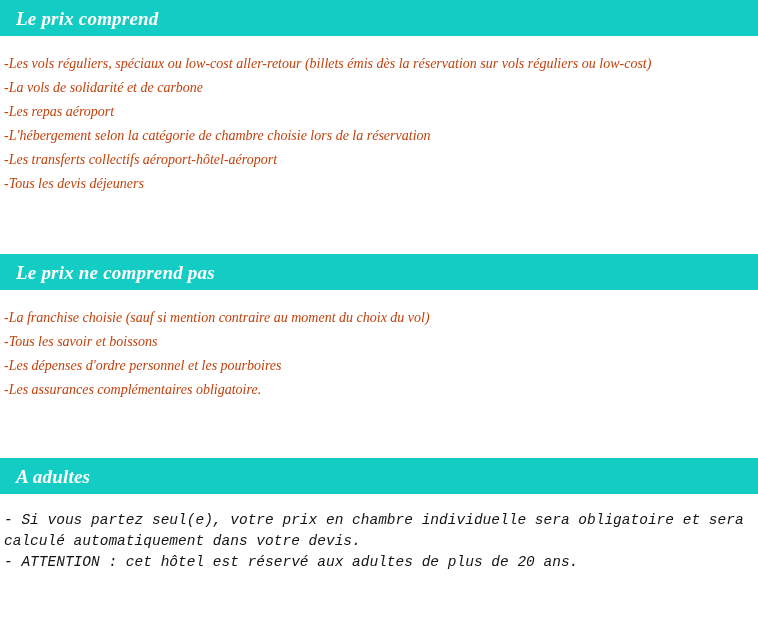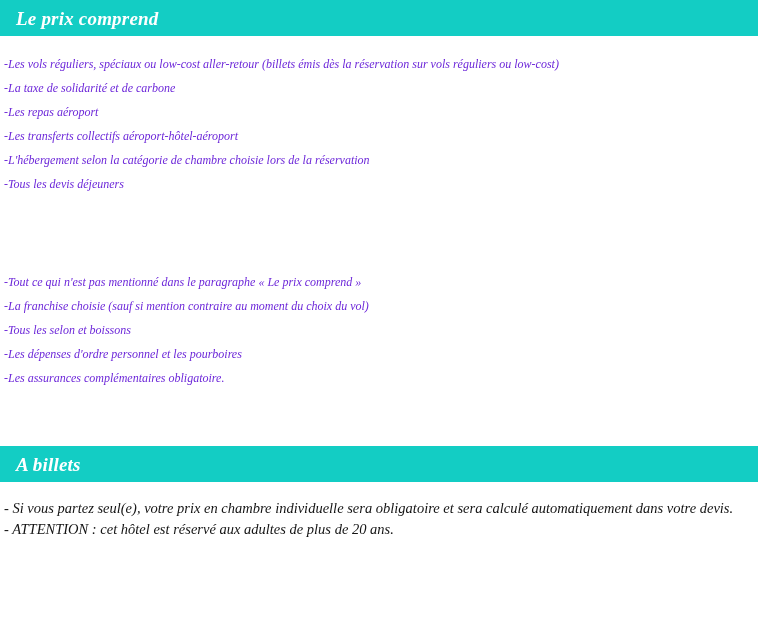--- a/index.html
+++ b/index.html
@@ -40,75 +40,77 @@
     letter-spacing: 0.2px;
     line-height: 1;
   }
   .section-body {
     padding: 0 4px 0 4px;
     box-sizing: border-box;
   }
   .line {
     font-family: "Liberation Serif", serif;
     font-style: italic;
-    font-size: 12px;
+    font-size: 14px;
     line-height: 24px;
-    color: #6d28d9;
+    color: #c2410c;
     white-space: pre-wrap;
   }
   .gap-2 { height: 58px; }
   .gap-3 { height: 56px; }
   .body-top-pad { height: 16px; }
   .inc-body { padding-top: 0px; }
   .note-line {
-    font-family: Liberation Serif, serif;
+    font-family: Liberation Mono, monospace;
     font-style: italic;
     font-size: 14.5px;
     line-height: 21px;
     color: #141414;
   }
 </style>
 </head>
 <body>
 
 <div class="page">
 
   <div class="section">
     <div class="section-header">
       <span class="title">Le prix comprend</span>
     </div>
     <div class="section-body inc-body">
       <div class="body-top-pad"></div>
       <div class="line">-Les vols réguliers, spéciaux ou low-cost aller-retour (billets émis dès la réservation sur vols réguliers ou low-cost)</div>
-      <div class="line">-La taxe de solidarité et de carbone</div>
+      <div class="line">-La vols de solidarité et de carbone</div>
       <div class="line">-Les repas aéroport</div>
+      <div class="line">-L'hébergement selon la catégorie de chambre choisie lors de la réservation</div>
       <div class="line">-Les transferts collectifs aéroport-hôtel-aéroport</div>
-      <div class="line">-L'hébergement selon la catégorie de chambre choisie lors de la réservation</div>
       <div class="line">-Tous les devis déjeuners</div>
     </div>
   </div>
 
   <div class="gap-2"></div>
 
   <div class="section">
+    <div class="section-header">
+      <span class="title">Le prix ne comprend pas</span>
+    </div>
     <div class="section-body">
       <div class="body-top-pad"></div>
-      <div class="line">-Tout ce qui n'est pas mentionné dans le paragraphe « Le prix comprend »</div>
       <div class="line">-La franchise choisie (sauf si mention contraire au moment du choix du vol)</div>
-      <div class="line">-Tous les selon et boissons</div>
+      <div class="line">-Tous les savoir et boissons</div>
       <div class="line">-Les dépenses d'ordre personnel et les pourboires</div>
       <div class="line">-Les assurances complémentaires obligatoire.</div>
     </div>
   </div>
 
   <div class="gap-3"></div>
 
   <div class="section">
     <div class="section-header">
-      <span class="title">A billets</span>
+      <span class="title">A adultes</span>
     </div>
     <div class="section-body">
       <div class="body-top-pad"></div>
       <div class="note-line">- Si vous partez seul(e), votre prix en chambre individuelle sera obligatoire et sera calculé automatiquement dans votre devis.</div>
       <div class="note-line">- ATTENTION : cet hôtel est réservé aux adultes de plus de 20 ans.</div>
     </div>
   </div>
 
 </div>
 

